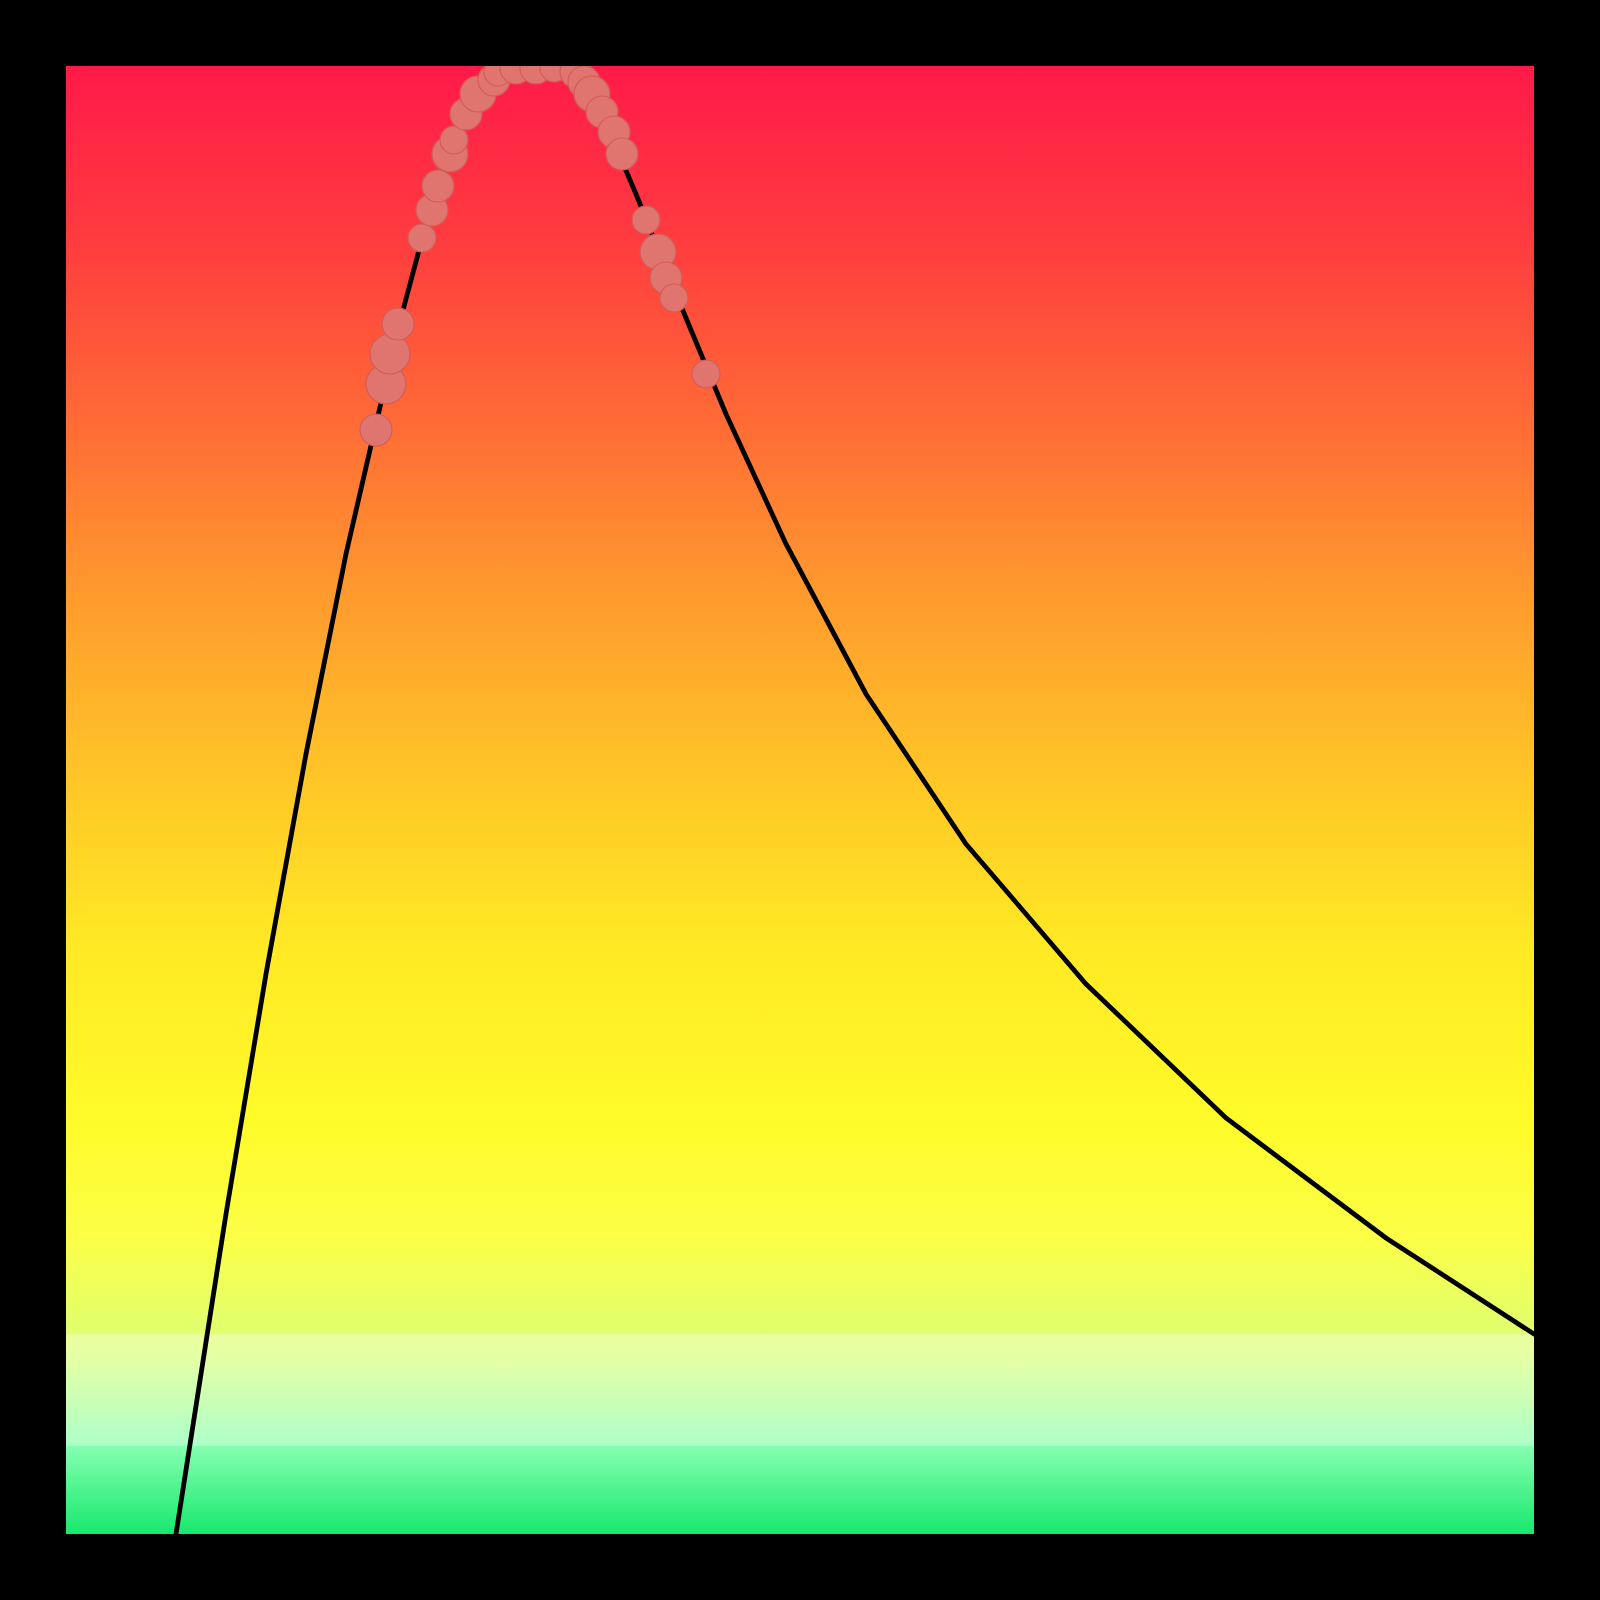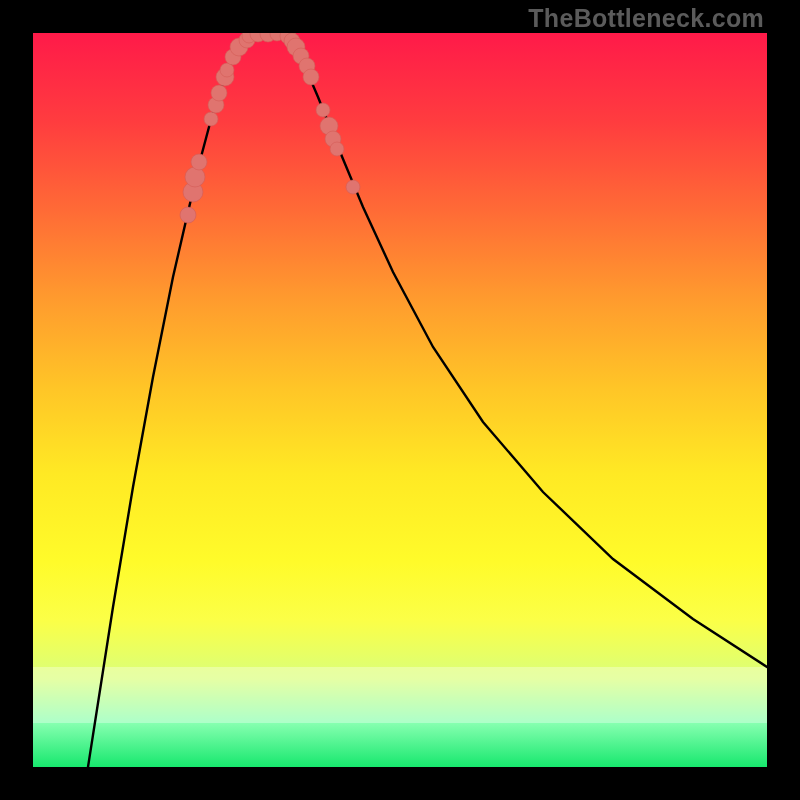--- a/index.html
+++ b/index.html
@@ -98,14 +98,13 @@
           <circle cx="274" cy="33" r="8" fill="#e0746f" stroke="#d35c58" stroke-width="0.6"></circle>
           <circle cx="278" cy="44" r="8" fill="#e0746f" stroke="#d35c58" stroke-width="0.6"></circle>
           <circle cx="290" cy="77" r="7" fill="#e0746f" stroke="#d35c58" stroke-width="0.6"></circle>
           <circle cx="296" cy="93" r="9" fill="#e0746f" stroke="#d35c58" stroke-width="0.6"></circle>
           <circle cx="300" cy="106" r="8" fill="#e0746f" stroke="#d35c58" stroke-width="0.6"></circle>
           <circle cx="304" cy="116" r="7" fill="#e0746f" stroke="#d35c58" stroke-width="0.6"></circle>
           <circle cx="320" cy="154" r="7" fill="#e0746f" stroke="#d35c58" stroke-width="0.6"></circle>
         </g>
     </svg>
   </div>
-  <div class="watermark">TheBottleneck.com</div>
 </div>
 
 </body></html>

